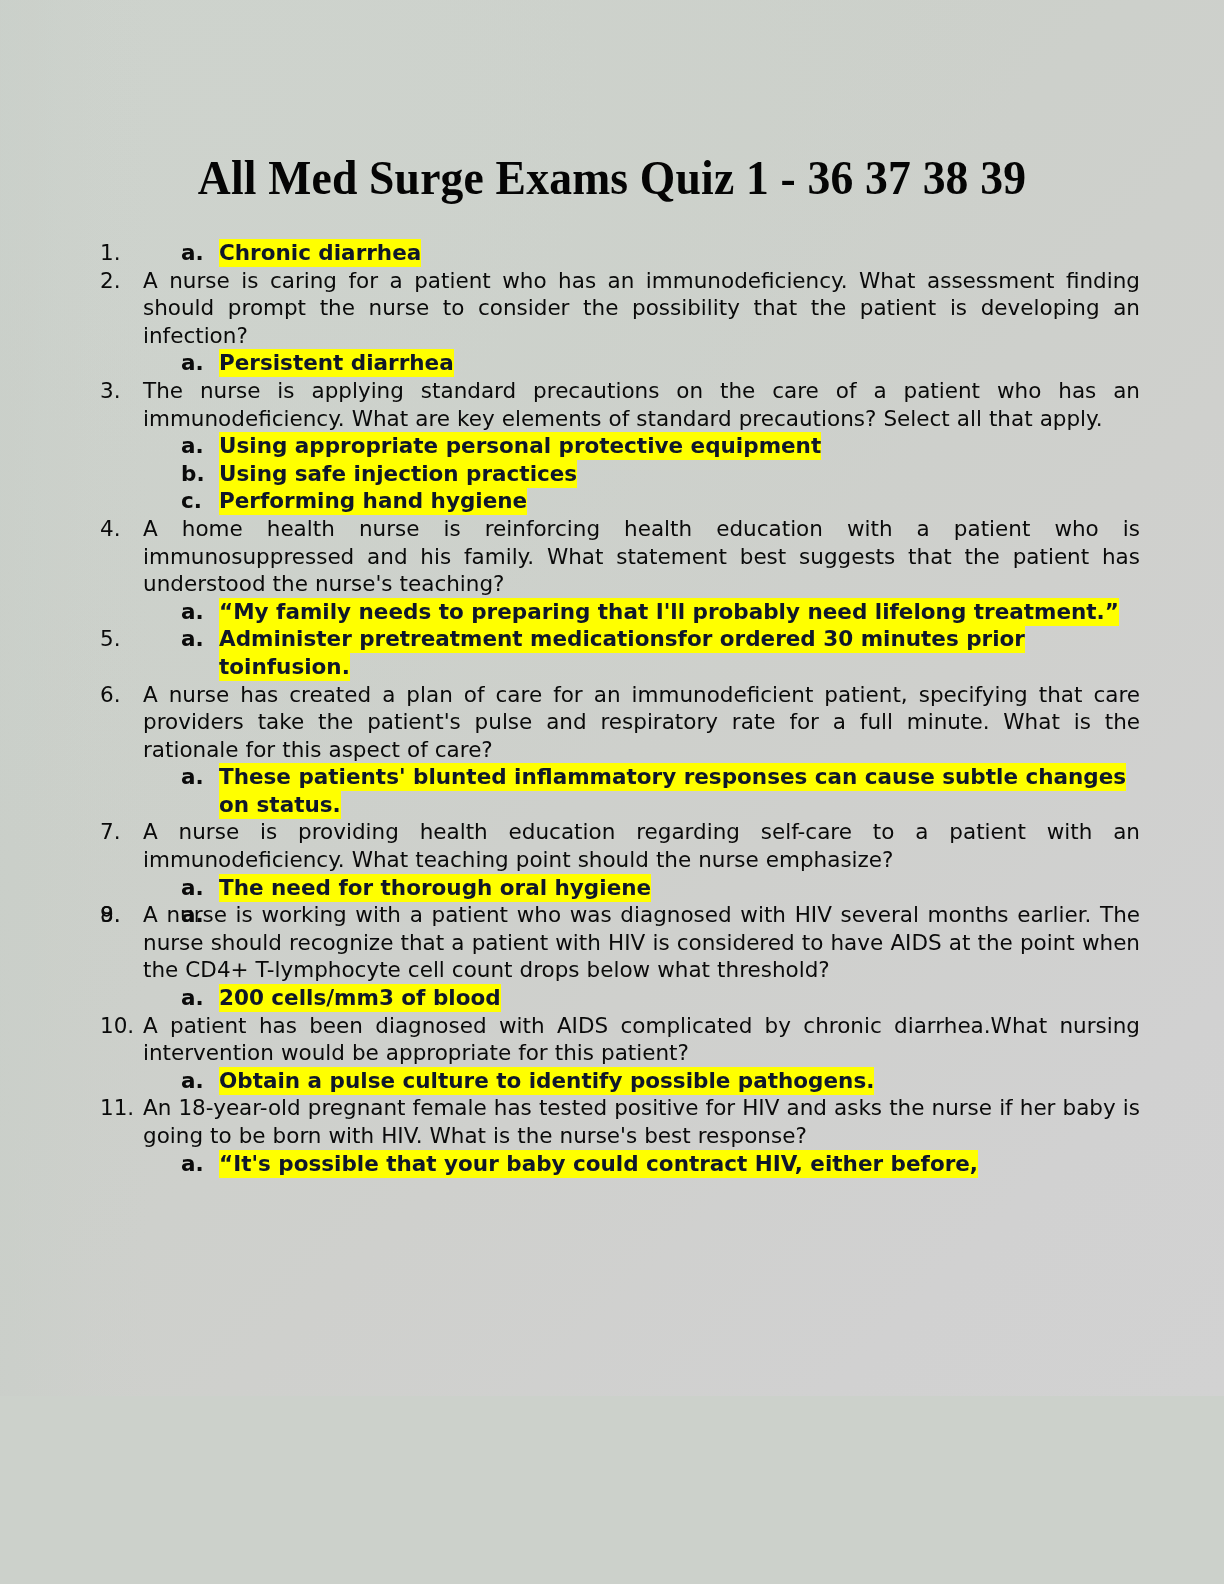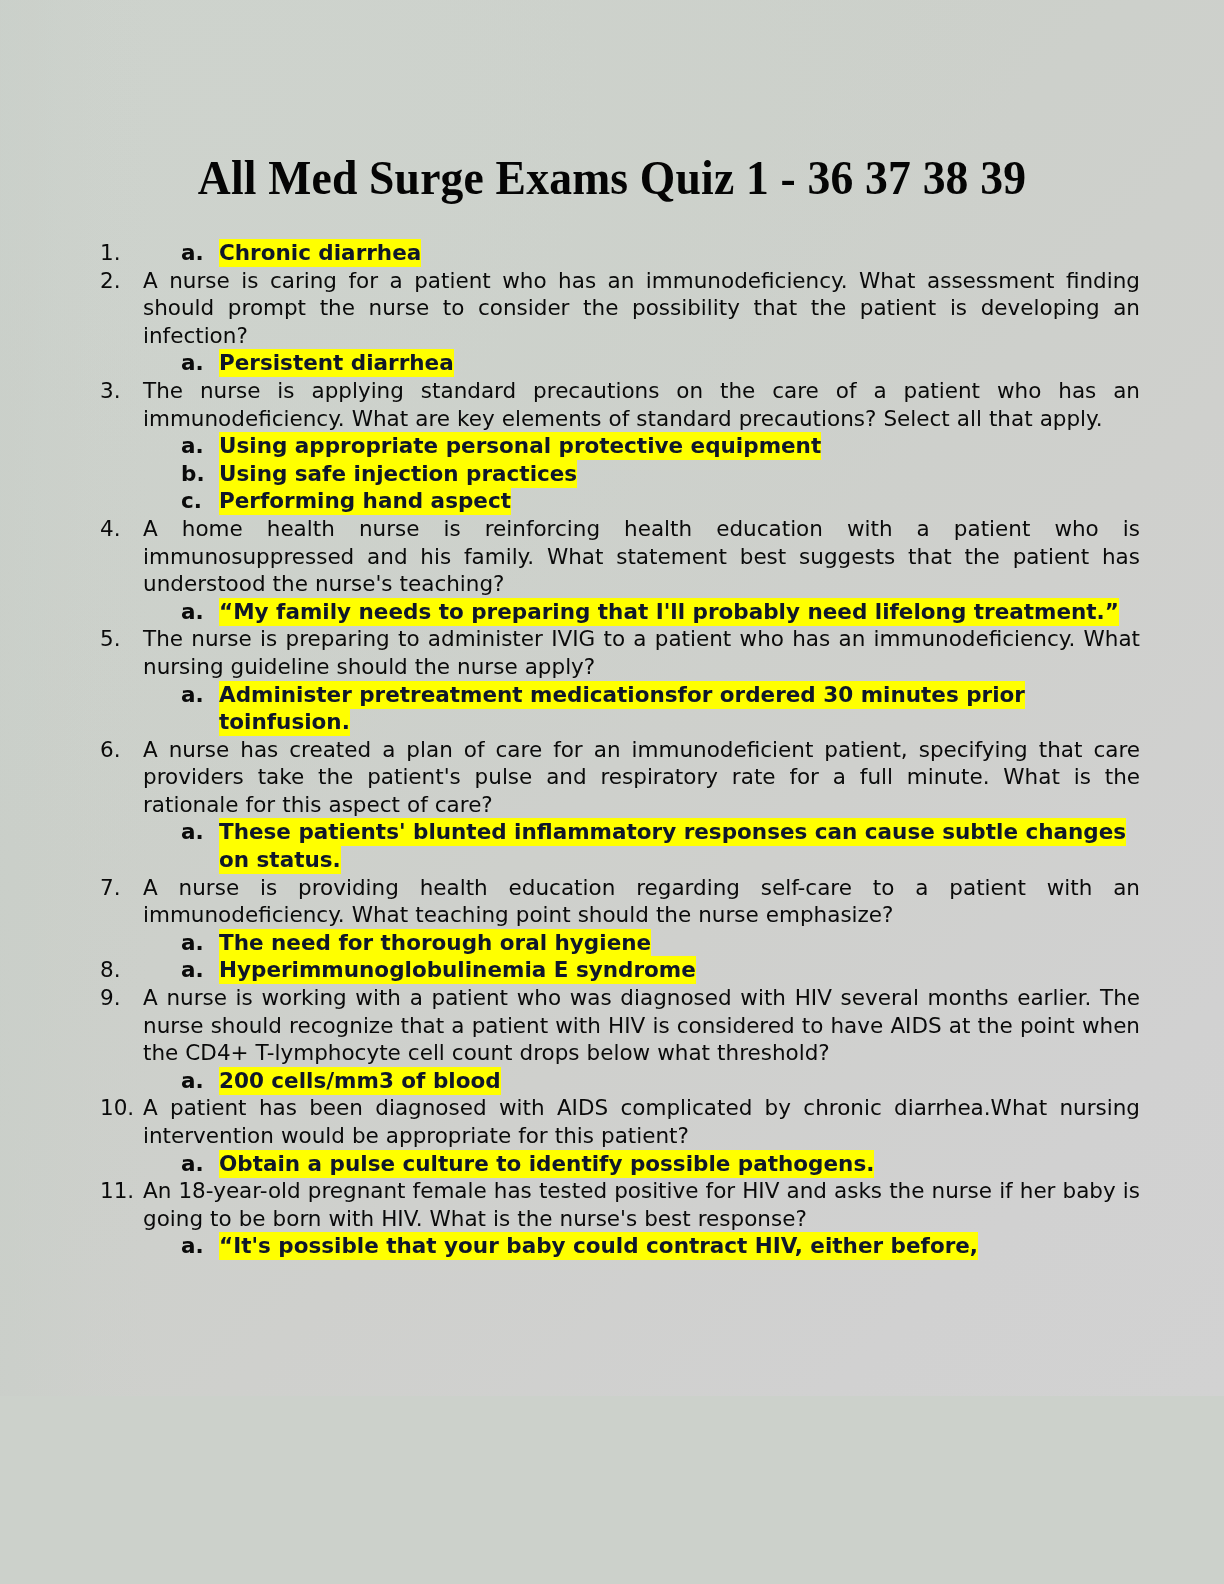--- a/index.html
+++ b/index.html
@@ -130,33 +130,32 @@
         <ul class="answers">
           <li class="a-item"><span class="a-letter">a.</span><span class="a-text"><span class="hl">Persistent diarrhea</span></span></li>
         </ul>
       </div>
       <div class="q-item">
         <span class="q-num">3.</span>
         <div class="q-text">The nurse is applying standard precautions on the care of a patient who has an immunodeficiency. What are key elements of standard precautions? Select all that apply.</div>
         <ul class="answers">
           <li class="a-item"><span class="a-letter">a.</span><span class="a-text"><span class="hl">Using appropriate personal protective equipment</span></span></li>
           <li class="a-item"><span class="a-letter">b.</span><span class="a-text"><span class="hl">Using safe injection practices</span></span></li>
-          <li class="a-item"><span class="a-letter">c.</span><span class="a-text"><span class="hl">Performing hand aspect</span></span></li>
+          <li class="a-item"><span class="a-letter">c.</span><span class="a-text"><span class="hl">Performing hand hygiene</span></span></li>
         </ul>
       </div>
       <div class="q-item">
         <span class="q-num">4.</span>
         <div class="q-text">A home health nurse is reinforcing health education with a patient who is immunosuppressed and his family. What statement best suggests that the patient has understood the nurse's teaching?</div>
         <ul class="answers">
           <li class="a-item"><span class="a-letter">a.</span><span class="a-text"><span class="hl">“My family needs to preparing that I'll probably need lifelong treatment.”</span></span></li>
         </ul>
       </div>
       <div class="q-item">
         <span class="q-num">5.</span>
-        <div class="q-text">The nurse is preparing to administer IVIG to a patient who has an immunodeficiency. What nursing guideline should the nurse apply?</div>
         <ul class="answers">
           <li class="a-item"><span class="a-letter">a.</span><span class="a-text"><span class="hl">Administer pretreatment medicationsfor ordered 30 minutes prior toinfusion.</span></span></li>
         </ul>
       </div>
       <div class="q-item">
         <span class="q-num">6.</span>
         <div class="q-text">A nurse has created a plan of care for an immunodeficient patient, specifying that care providers take the patient's pulse and respiratory rate for a full minute. What is the rationale for this aspect of care?</div>
         <ul class="answers">
           <li class="a-item"><span class="a-letter">a.</span><span class="a-text"><span class="hl">These patients' blunted inflammatory responses can cause subtle changes on status.</span></span></li>
         </ul>
@@ -164,21 +163,21 @@
       <div class="q-item">
         <span class="q-num">7.</span>
         <div class="q-text">A nurse is providing health education regarding self-care to a patient with an immunodeficiency. What teaching point should the nurse emphasize?</div>
         <ul class="answers">
           <li class="a-item"><span class="a-letter">a.</span><span class="a-text"><span class="hl">The need for thorough oral hygiene</span></span></li>
         </ul>
       </div>
       <div class="q-item">
         <span class="q-num">8.</span>
         <ul class="answers">
-          <li class="a-item"><span class="a-letter">a.</span><span class="a-text"><span class="hl">Hyperimmunoglobulinemia E syndrome</span></span></li>
+          <li class="a-item"><span class="a-letter">a.</span></li>
         </ul>
       </div>
       <div class="q-item">
         <span class="q-num">9.</span>
         <div class="q-text">A nurse is working with a patient who was diagnosed with HIV several months earlier. The nurse should recognize that a patient with HIV is considered to have AIDS at the point when the CD4+ T-lymphocyte cell count drops below what threshold?</div>
         <ul class="answers">
           <li class="a-item"><span class="a-letter">a.</span><span class="a-text"><span class="hl">200 cells/mm3 of blood</span></span></li>
         </ul>
       </div>
       <div class="q-item">

